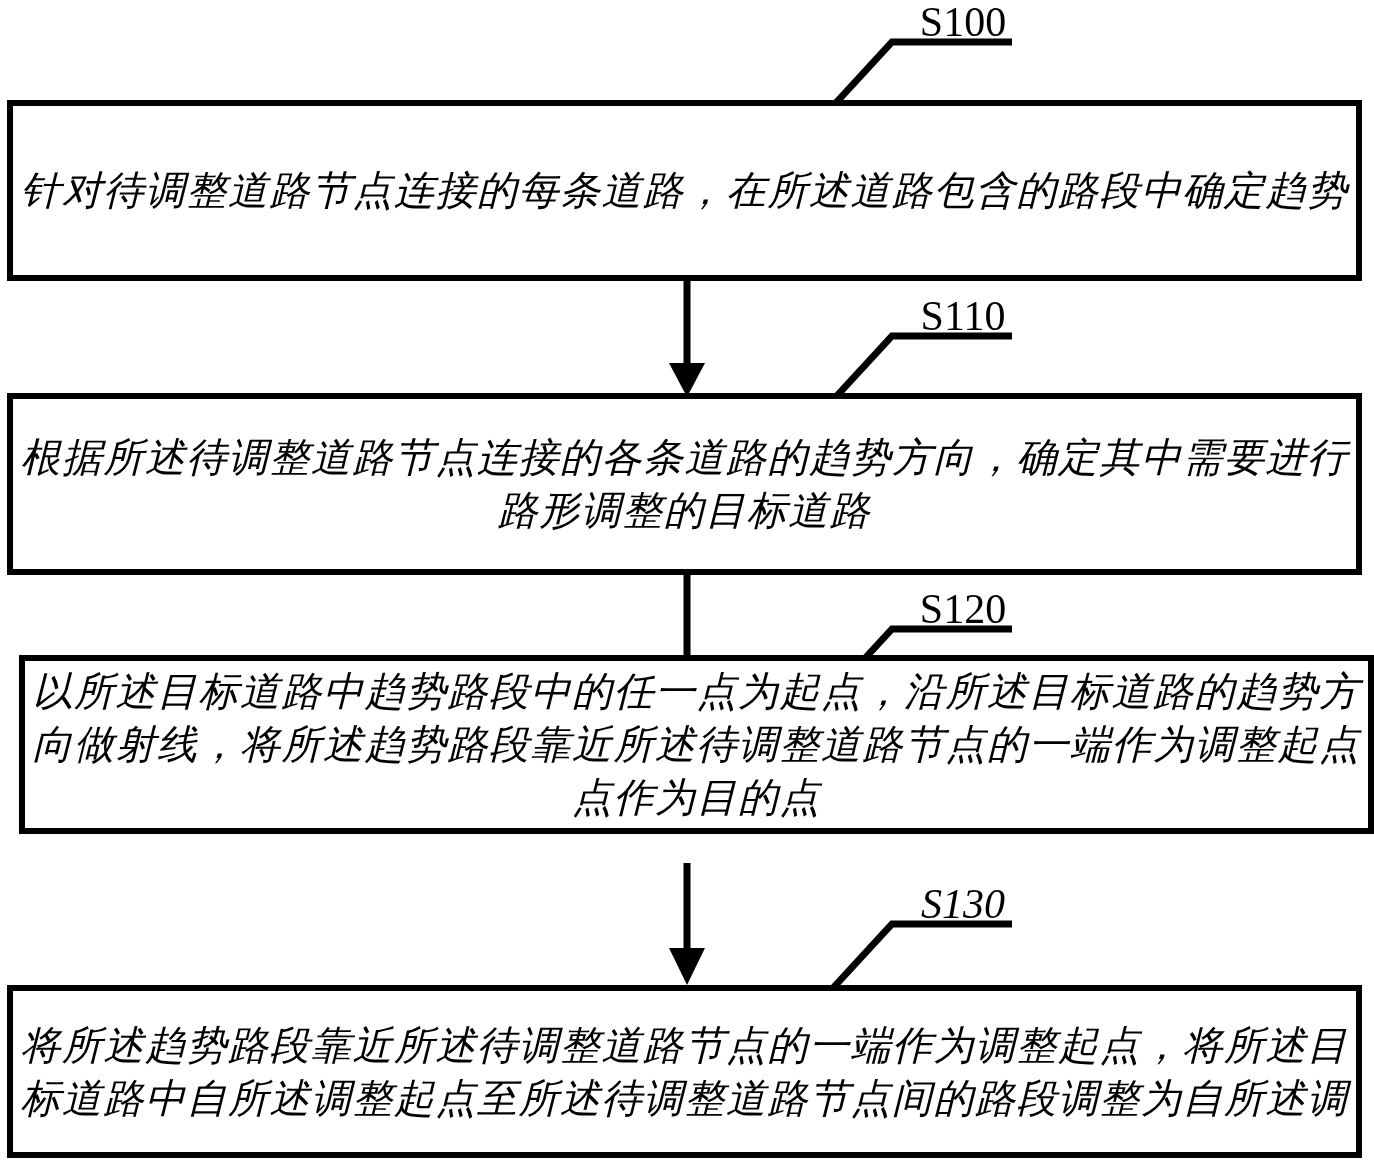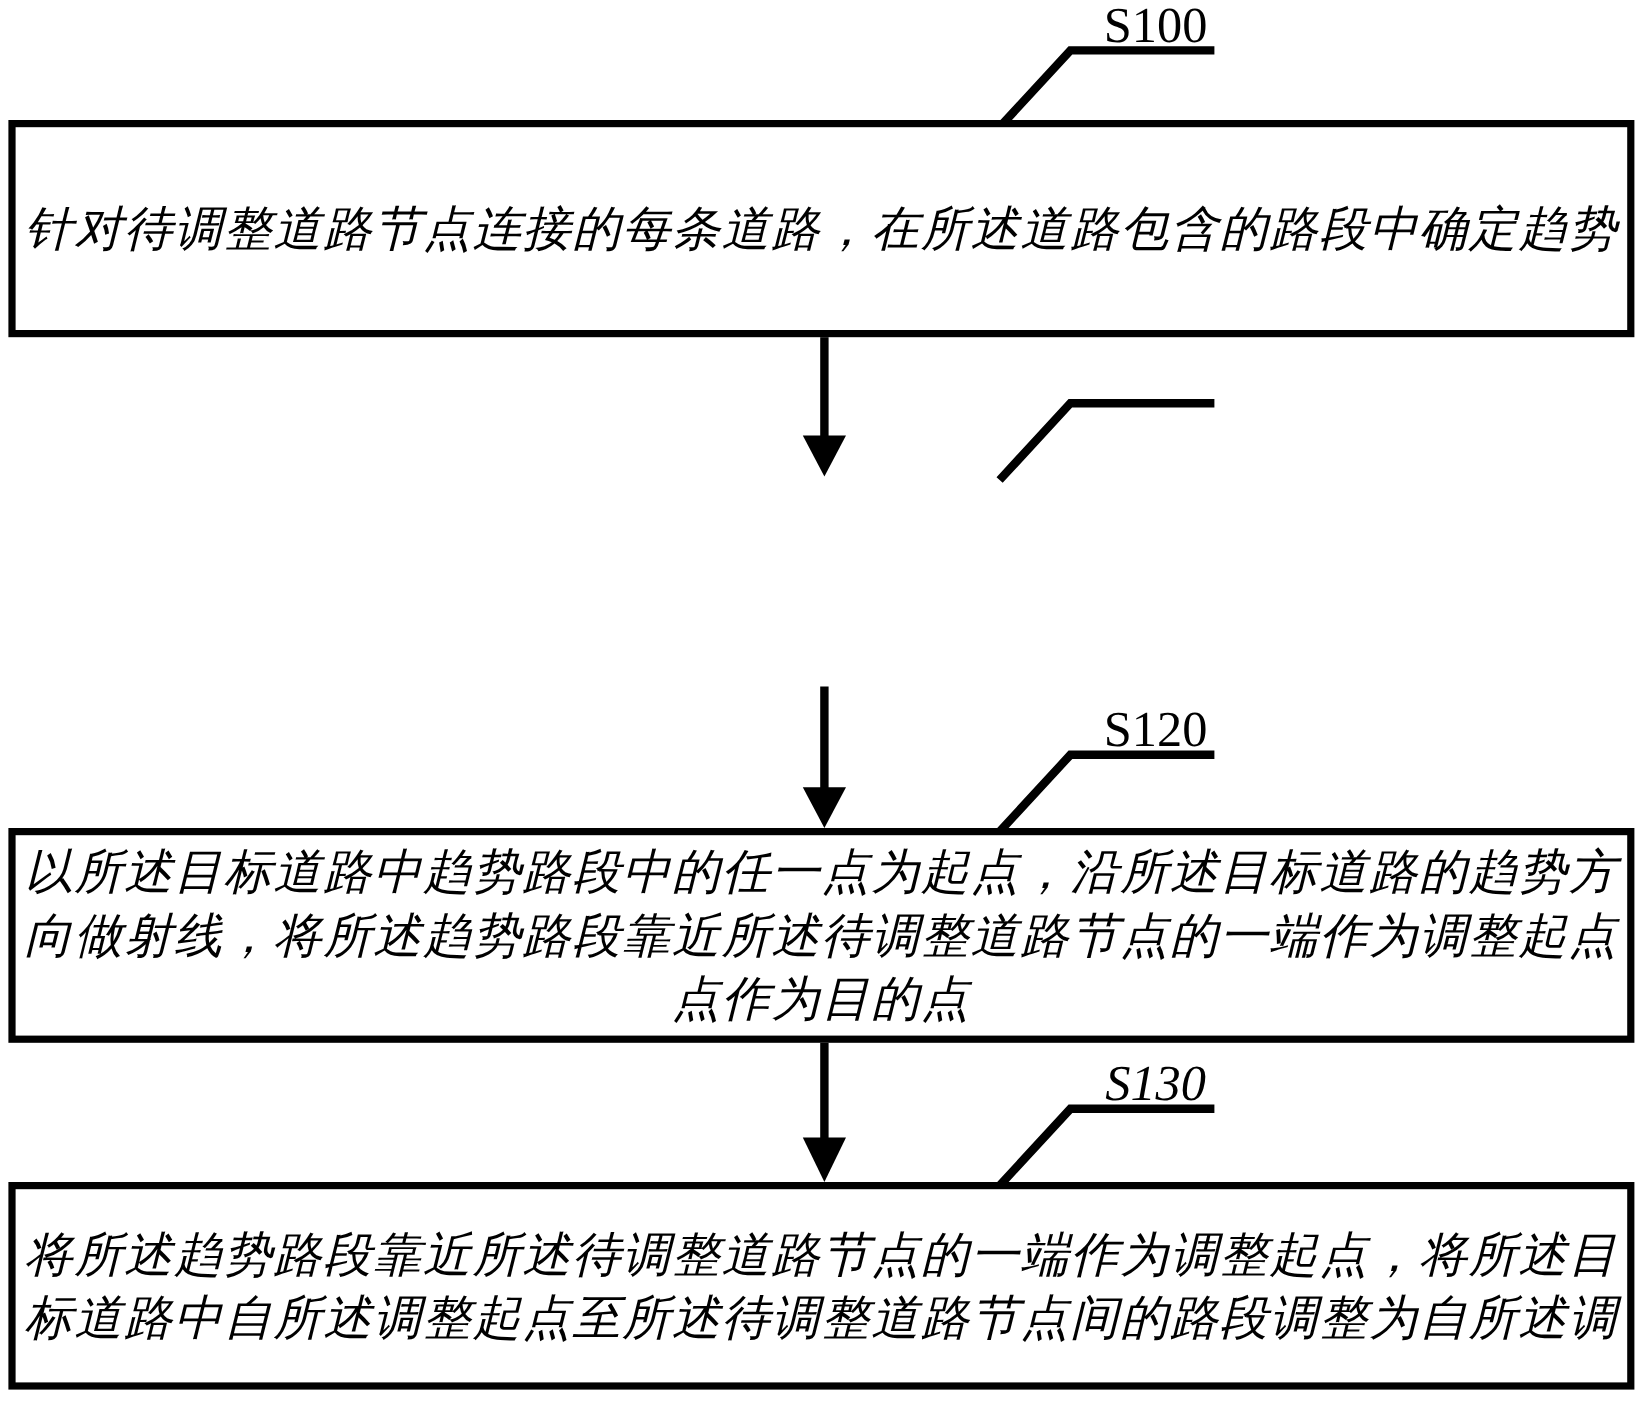--- a/index.html
+++ b/index.html
@@ -30,21 +30,21 @@
     border: 6px solid #000000;
     background: #ffffff;
     display: flex;
     flex-direction: column;
     justify-content: center;
     align-items: center;
     box-sizing: content-box;
   }
   .box-1 { top: 100px; height: 169px; }
   .box-2 { top: 393px; height: 170px; }
-  .box-3 { top: 690px; height: 167px; }
+  .box-3 { top: 655px; height: 167px; margin-left: 12px; }
   .box-4 { top: 985px; height: 161px; }
   .step-line {
     font-size: 40px;
     line-height: 53px;
     letter-spacing: 1.5px;
     white-space: nowrap;
     text-align: center;
     font-style: italic;
   }
   .step-label {
@@ -87,29 +87,34 @@
     <polyline points="833,106 892,42 1012,42" fill="none" stroke="#000000" stroke-width="7"></polyline>
     <polyline points="833,400 892,336 1012,336" fill="none" stroke="#000000" stroke-width="7"></polyline>
     <polyline points="833,693 892,629 1012,629" fill="none" stroke="#000000" stroke-width="7"></polyline>
     <polyline points="833,988 892,924 1012,924" fill="none" stroke="#000000" stroke-width="7"></polyline>
   </svg>
 
   <div class="flow-box box-1">
     <div class="step-line">针对待调整道路节点连接的每条道路，在所述道路包含的路段中确定趋势</div>
   </div>
 
+  <div class="flow-box box-2">
+    <div class="step-line">根据所述待调整道路节点连接的各条道路的趋势方向，确定其中需要进行</div>
+    <div class="step-line">路形调整的目标道路</div>
+  </div>
 
   <div class="flow-box box-3">
     <div class="step-line">以所述目标道路中趋势路段中的任一点为起点，沿所述目标道路的趋势方</div>
     <div class="step-line">向做射线，将所述趋势路段靠近所述待调整道路节点的一端作为调整起点</div>
     <div class="step-line">点作为目的点</div>
   </div>
 
   <div class="flow-box box-4">
     <div class="step-line">将所述趋势路段靠近所述待调整道路节点的一端作为调整起点，将所述目</div>
     <div class="step-line">标道路中自所述调整起点至所述待调整道路节点间的路段调整为自所述调</div>
   </div>
 
   <div class="step-label label-1">S100</div>
+  <div class="step-label label-2">S110</div>
   <div class="step-label label-3">S120</div>
   <div class="step-label label-4">S130</div>
 
 </div>
 
 </body></html>

